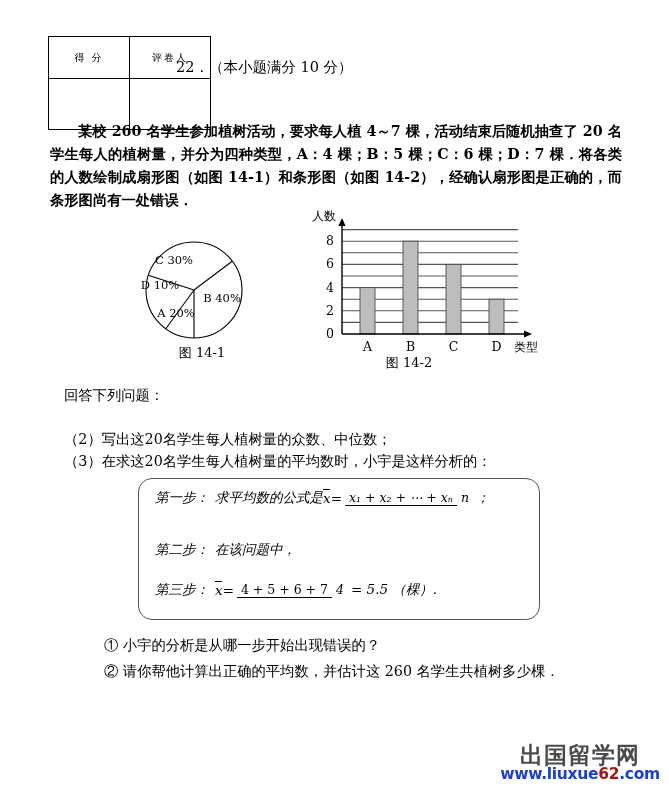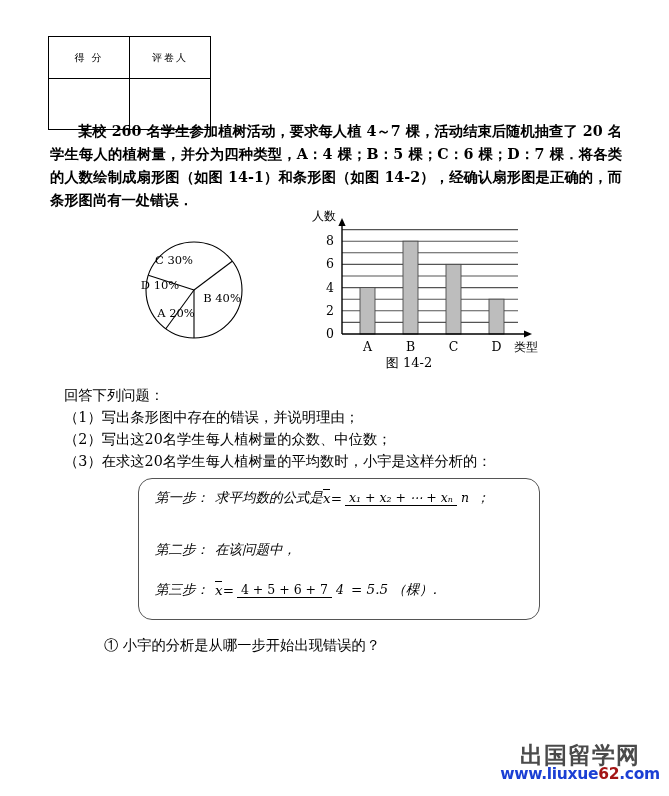--- a/index.html
+++ b/index.html
@@ -133,20 +133,21 @@
       <td class="cjk">得 分</td>
       <td class="cjk">评卷人</td>
     </tr>
     <tr>
       <td class="blank"></td>
       <td class="blank"></td>
     </tr>
   </tbody>
     </table>
 
+  <div id="question-header">22．（本小题满分 10 分）</div>
 
   <div id="problem-paragraph">某校 260 名学生参加植树活动，要求每人植 4～7 棵，活动结束后随机抽查了 20 名学生每人的植树量，并分为四种类型，A：4 棵；B：5 棵；C：6 棵；D：7 棵．将各类的人数绘制成扇形图（如图 14-1）和条形图（如图 14-2），经确认扇形图是正确的，而条形图尚有一处错误．</div>
 
   <div id="figures">
 
     <div id="pie-figure">
       <svg width="140" height="140" viewBox="0 0 140 140">
 
         <circle cx="62" cy="84" r="48" fill="#ffffff" stroke="#000" stroke-width="1.1"></circle>
 
@@ -156,20 +157,21 @@
 
         <line x1="62" y1="84" x2="16.3" y2="69.2" stroke="#000" stroke-width="1.1"></line>
 
         <line x1="62" y1="84" x2="33.8" y2="122.8" stroke="#000" stroke-width="1.1"></line>
 
         <text x="42" y="58" font-size="11.5" font-family="'DejaVu Serif','Liberation Serif',serif" text-anchor="middle">C  30%</text>
         <text x="90" y="96" font-size="11.5" font-family="'DejaVu Serif','Liberation Serif',serif" text-anchor="middle">B  40%</text>
         <text x="28" y="83" font-size="11.5" font-family="'DejaVu Serif','Liberation Serif',serif" text-anchor="middle">D 10%</text>
         <text x="44" y="111" font-size="11.5" font-family="'DejaVu Serif','Liberation Serif',serif" text-anchor="middle">A  20%</text>
       </svg>
+      <div id="pie-caption">图 14-1</div>
     </div>
 
     <div id="bar-figure">
       <svg width="250" height="150" viewBox="0 0 250 150">
 
         <g stroke="#555" stroke-width="1.1">
           <line x1="42" y1="116.4" x2="218" y2="116.4"></line>
           <line x1="42" y1="104.8" x2="218" y2="104.8"></line>
           <line x1="42" y1="93.2" x2="218" y2="93.2"></line>
           <line x1="42" y1="81.6" x2="218" y2="81.6"></line>
@@ -203,21 +205,20 @@
         <text x="153.5" y="145" font-size="12.5" text-anchor="middle" font-family="'DejaVu Serif','Liberation Serif',serif">C</text>
         <text x="196.5" y="145" font-size="12.5" text-anchor="middle" font-family="'DejaVu Serif','Liberation Serif',serif">D</text>
 
         <text x="226" y="145" font-size="12" text-anchor="middle" font-family="'DejaVu Sans','Liberation Sans',sans-serif">类型</text>
       </svg>
       <div id="bar-caption">图 14-2</div>
     </div>
   </div>
 
   <div id="answer-prompt">回答下列问题：</div>
-  <div class="question-line" id="q1">（1）写出条形图中存在的错误，并说明理由；</div>
   <div class="question-line" id="q2">（2）写出这20名学生每人植树量的众数、中位数；</div>
   <div class="question-line" id="q3">（3）在求这20名学生每人植树量的平均数时，小宇是这样分析的：</div>
 
   <div id="steps-box">
 
     <div class="step" id="step1">
       <span class="lbl">第一步：</span>
       <span>求平均数的公式是</span>
       <span class="xbar">x</span>
       <span>=</span>
@@ -239,19 +240,20 @@
       <span>=</span>
       <span class="frac">
         <span class="num">4 + 5 + 6 + 7</span>
         <span class="den">4</span>
       </span>
       <span>= 5.5 （棵）.</span>
     </div>
   </div>
 
   <div class="subq" id="sub1">① 小宇的分析是从哪一步开始出现错误的？</div>
+  <div class="subq" id="sub2">② 请你帮他计算出正确的平均数，并估计这 260 名学生共植树多少棵．</div>
 
   <div id="watermark">
     <div id="watermark-cn">出国留学网</div>
     <div id="watermark-url"><span>www.liuxue</span><span class="accent">62</span><span>.com</span></div>
   </div>
 
 </div>
 
 </body></html>

